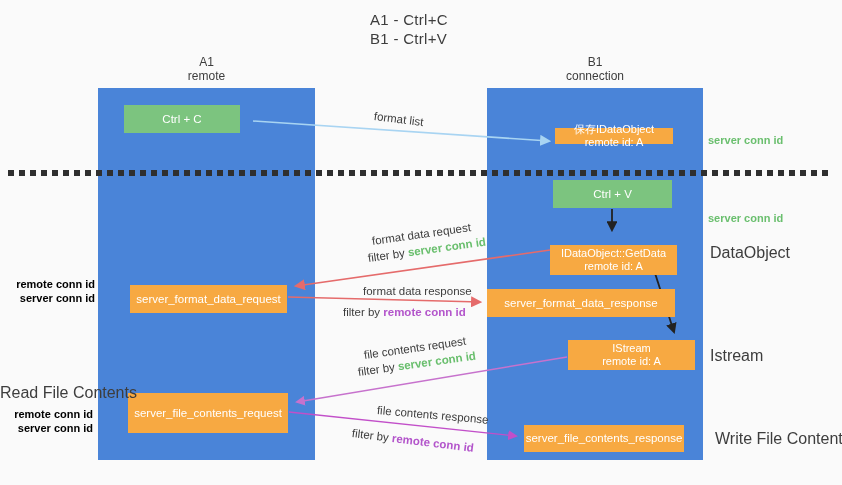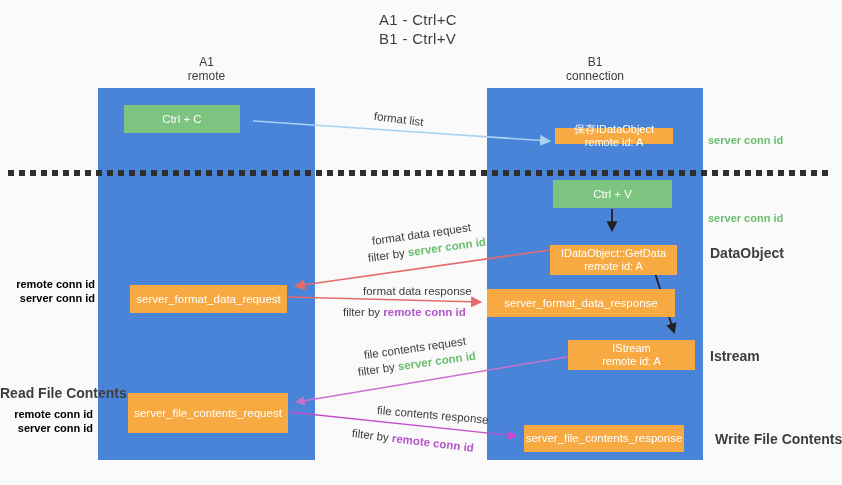--- a/index.html
+++ b/index.html
@@ -6,35 +6,35 @@
     --lane-blue:#4a84d8; --box-green:#7cc47f; --box-orange:#f7a942;
     --green-text:#6abf6e; --purple-text:#b355cb;
     --arrow-lightblue:#a8d4f2; --arrow-red:#e56b6b; --arrow-purple:#c772cd;
     --arrow-magenta:#c24fc9; --arrow-black:#222222;
     --dark-text:#3d3d3d; --bg:#fafafa; --dash:#2f2f2f;
   }
   *{margin:0;padding:0;box-sizing:border-box;}
   html,body{width:842px;height:485px;}
   body{font-family:"Liberation Sans","DejaVu Sans",sans-serif;background:var(--bg);}
   .canvas{position:relative;width:842px;height:485px;overflow:hidden;background:var(--bg);}
-  .title{position:absolute;left:379px;top:10px;font-size:15px;line-height:19px;color:var(--dark-text);letter-spacing:.3px;}
+  .title{position:absolute;left:370px;top:10px;font-size:15px;line-height:19px;color:var(--dark-text);letter-spacing:.3px;}
   .lane-header{position:absolute;top:55px;text-align:center;font-size:12px;line-height:14px;color:var(--dark-text);}
   .lane{position:absolute;top:88px;height:372px;background:var(--lane-blue);}
   .divider{position:absolute;left:8px;top:170px;width:822px;height:6px;
     background:repeating-linear-gradient(90deg,var(--dash) 0 6px,transparent 6px 11px);}
   .node{position:absolute;color:#fff;display:flex;flex-direction:column;align-items:center;justify-content:center;
     font-size:11.5px;line-height:13px;text-align:center;}
   .node.green{background:var(--box-green);}
   .node.orange{background:var(--box-orange);}
   .lbl{position:absolute;font-size:11.5px;color:var(--dark-text);white-space:nowrap;transform-origin:left center;}
   .lbl b.g{color:var(--green-text);font-weight:bold;}
   .lbl b.p{color:var(--purple-text);font-weight:bold;}
   .side{position:absolute;font-size:11px;font-weight:bold;white-space:nowrap;line-height:14px;}
   .side.green{color:var(--green-text);}
-  .side.dark{color:var(--dark-text);font-weight:bold;font-size:14px;}
+  .side.dark{color:var(--dark-text);font-weight:normal;font-size:16px;}
   .rightblock{text-align:right;}
   svg.arrows{position:absolute;left:0;top:0;pointer-events:none;}
   .a-blue{stroke:var(--arrow-lightblue);stroke-width:1.6;}
   .a-red{stroke:var(--arrow-red);stroke-width:1.6;}
   .a-purple{stroke:var(--arrow-purple);stroke-width:1.4;}
   .a-magenta{stroke:var(--arrow-magenta);stroke-width:1.4;}
   .a-black{stroke:var(--arrow-black);stroke-width:1.8;}
   .h-blue{fill:var(--arrow-lightblue);} .h-red{fill:var(--arrow-red);}
   .h-purple{fill:var(--arrow-purple);} .h-magenta{fill:var(--arrow-magenta);}
   .h-black{fill:var(--arrow-black);}

